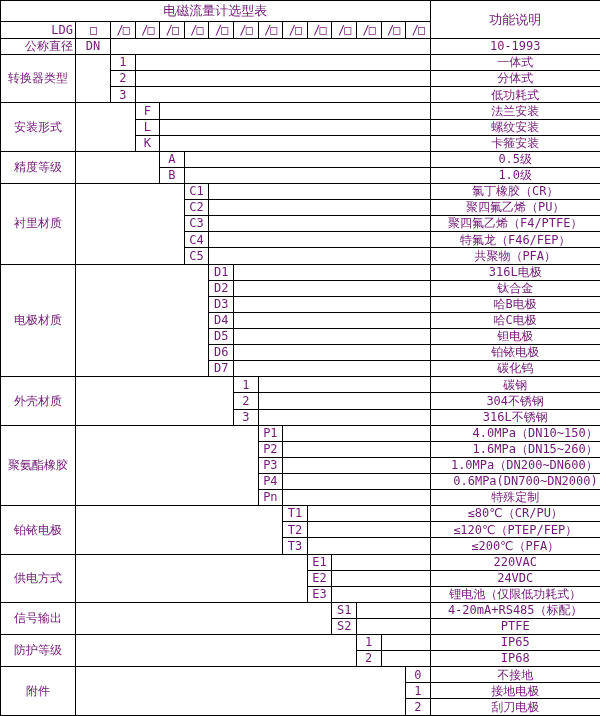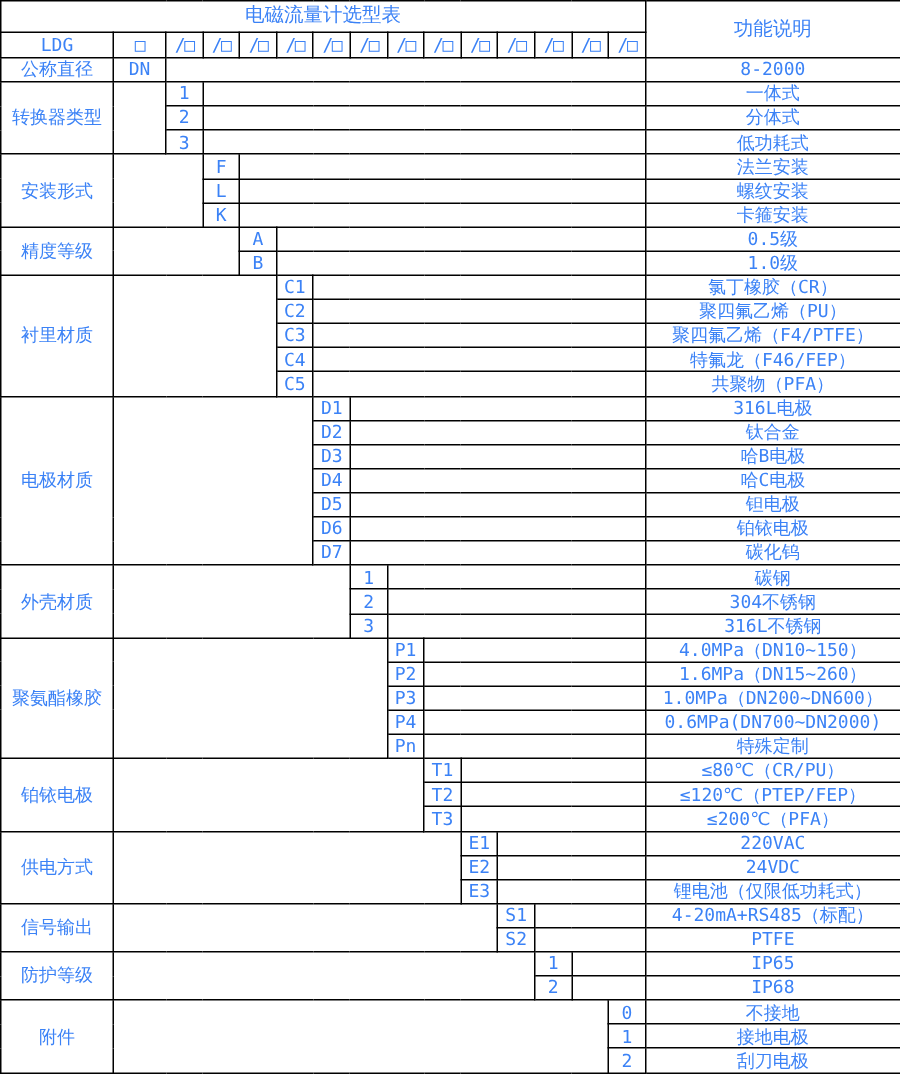--- a/index.html
+++ b/index.html
@@ -2,32 +2,32 @@
 <html><head>
 <meta charset="utf-8">
 <style>
   html,body{margin:0;padding:0;background:#fff;}
   body{width:600px;height:716px;overflow:hidden;}
   table{
     border-collapse:collapse;
     table-layout:fixed;
     width:600px;height:716px;
     font-family:"DejaVu Sans Mono","DejaVu Sans",monospace;
-    font-size:12px;color:#3b82f6;background:#fff;
+    font-size:12px;color:#701a75;background:#fff;
   }
   td{
     border:1px solid #000;
     padding:0 2px;
     text-align:center;
     vertical-align:middle;
     white-space:nowrap;
     overflow:hidden;
     line-height:1.05;
   }
-  td.left{text-align:center;}
+  td.left{text-align:right;}
   tr.title-row td{height:20px;font-size:13px;}
   tr.model-row td{height:16px;}
   tbody tr{height:16px;}
   td.slot{letter-spacing:-1px;padding:0;}
 </style>
 </head>
 <body>
 
 <table>
   <colgroup>
@@ -69,21 +69,21 @@
         <td class="slot">/□</td>
         <td class="slot">/□</td>
         <td class="slot">/□</td>
       </tr>
   </thead>
   <tbody id="table-body">
       <tr>
         <td class="left" rowspan="1">公称直径</td>
         <td>DN</td>
         <td colspan="13"></td>
-        <td>8-2000</td>
+        <td>10-1993</td>
       </tr>
       <tr>
         <td rowspan="3">转换器类型</td>
         <td rowspan="3" colspan="1"></td>
         <td>1</td>
         <td colspan="12"></td>
         <td>一体式</td>
       </tr>
       <tr>
         <td>2</td>

